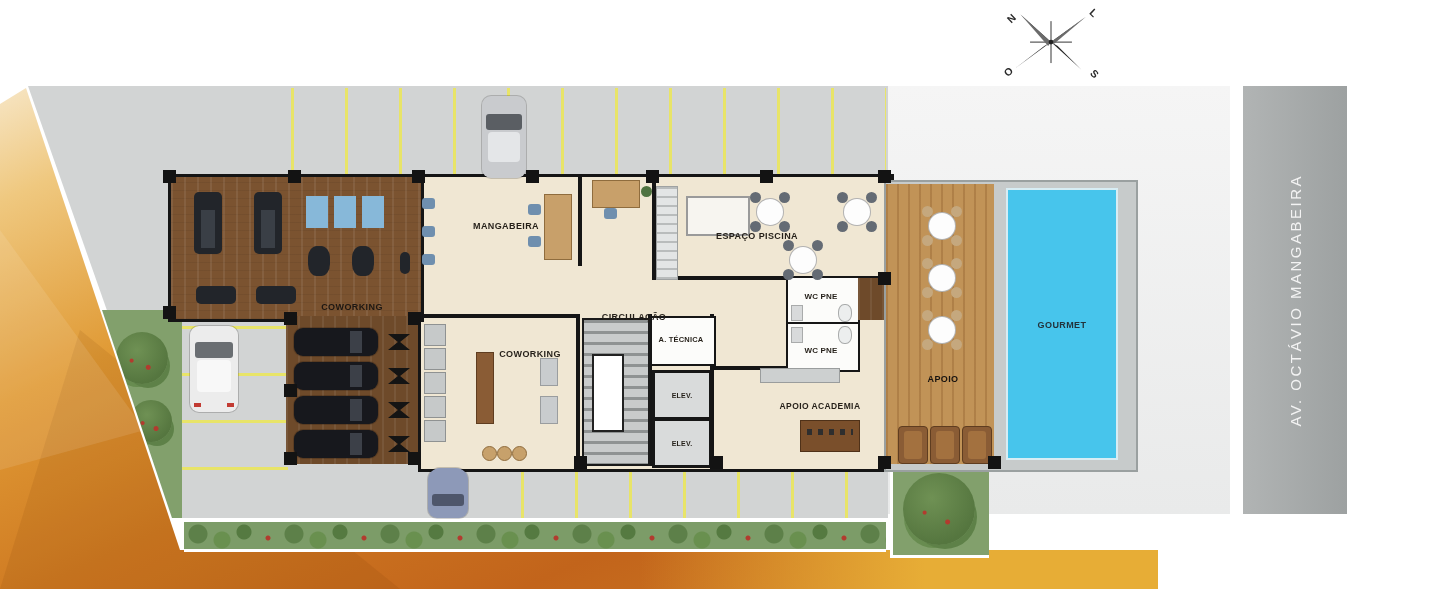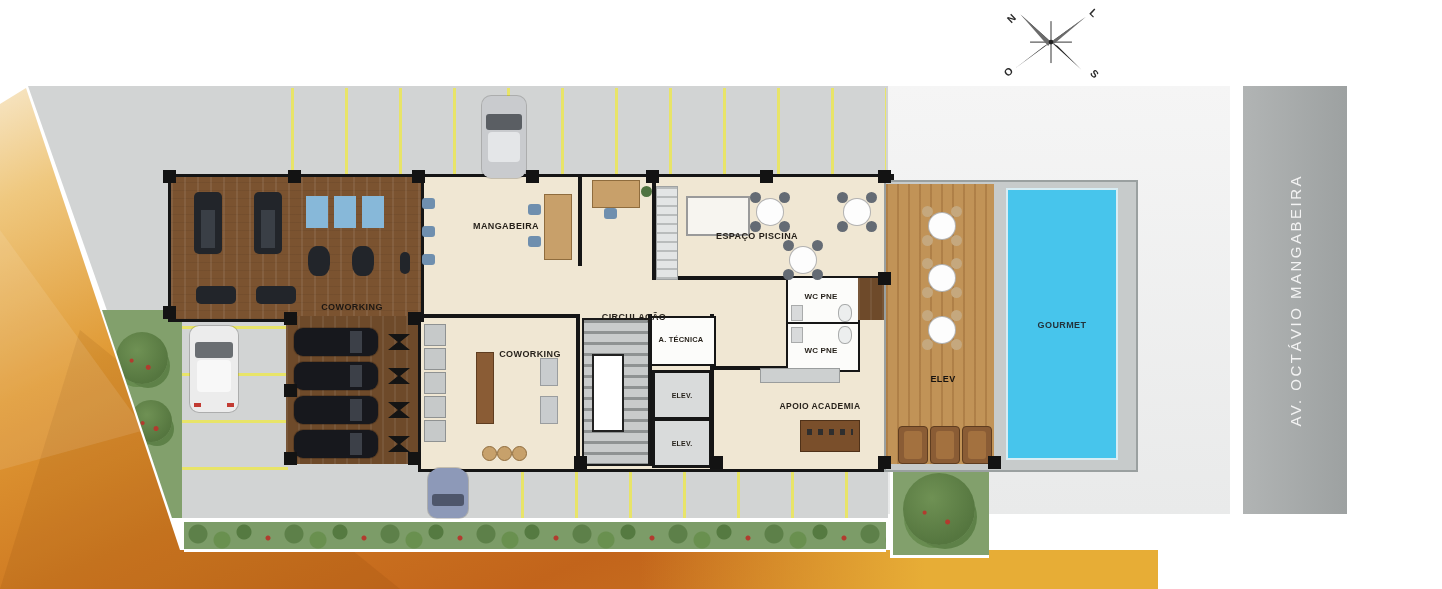--- a/index.html
+++ b/index.html
@@ -280,21 +280,21 @@
 
   <span class="rlabel" style="left:352px;top:307px;color:#1d1712;">COWORKING</span>
   <span class="rlabel" style="left:506px;top:226px;">MANGABEIRA</span>
   <span class="rlabel" style="left:634px;top:285px;margin-top:32px;">CIRCULAÇÃO</span>
   <span class="rlabel" style="left:757px;top:236px;">ESPAÇO PISCINA</span>
   <span class="rlabel" style="left:530px;top:354px;">COWORKING</span>
   <span class="rlabel sm" style="left:681px;top:339px;font-size:7.5px;">A. TÉCNICA</span>
   <span class="rlabel sm" style="left:821px;top:296px;font-size:8px;">WC PNE</span>
   <span class="rlabel sm" style="left:821px;top:350px;font-size:8px;">WC PNE</span>
   <span class="rlabel" style="left:820px;top:406px;font-size:8.5px;">APOIO ACADEMIA</span>
-  <span class="rlabel" style="left:943px;top:379px;color:#171310;">ELEV</span>
+  <span class="rlabel" style="left:943px;top:379px;color:#171310;">APOIO</span>
   <span class="rlabel" style="left:1062px;top:325px;color:#23333b;">GOURMET</span>
 
   <svg class="a" viewBox="0 0 110 84" style="left:995px;top:4px;width:112px;height:80px;">
     <g stroke="#2a2a2a" stroke-width="1">
       <line x1="55" y1="18" x2="55" y2="62"></line>
       <line x1="33" y1="40" x2="77" y2="40"></line>
     </g>
     <g fill="#232323">
       <polygon points="55,40 92,13 62,36"></polygon>
       <polygon points="55,40 18,67 48,44"></polygon>

